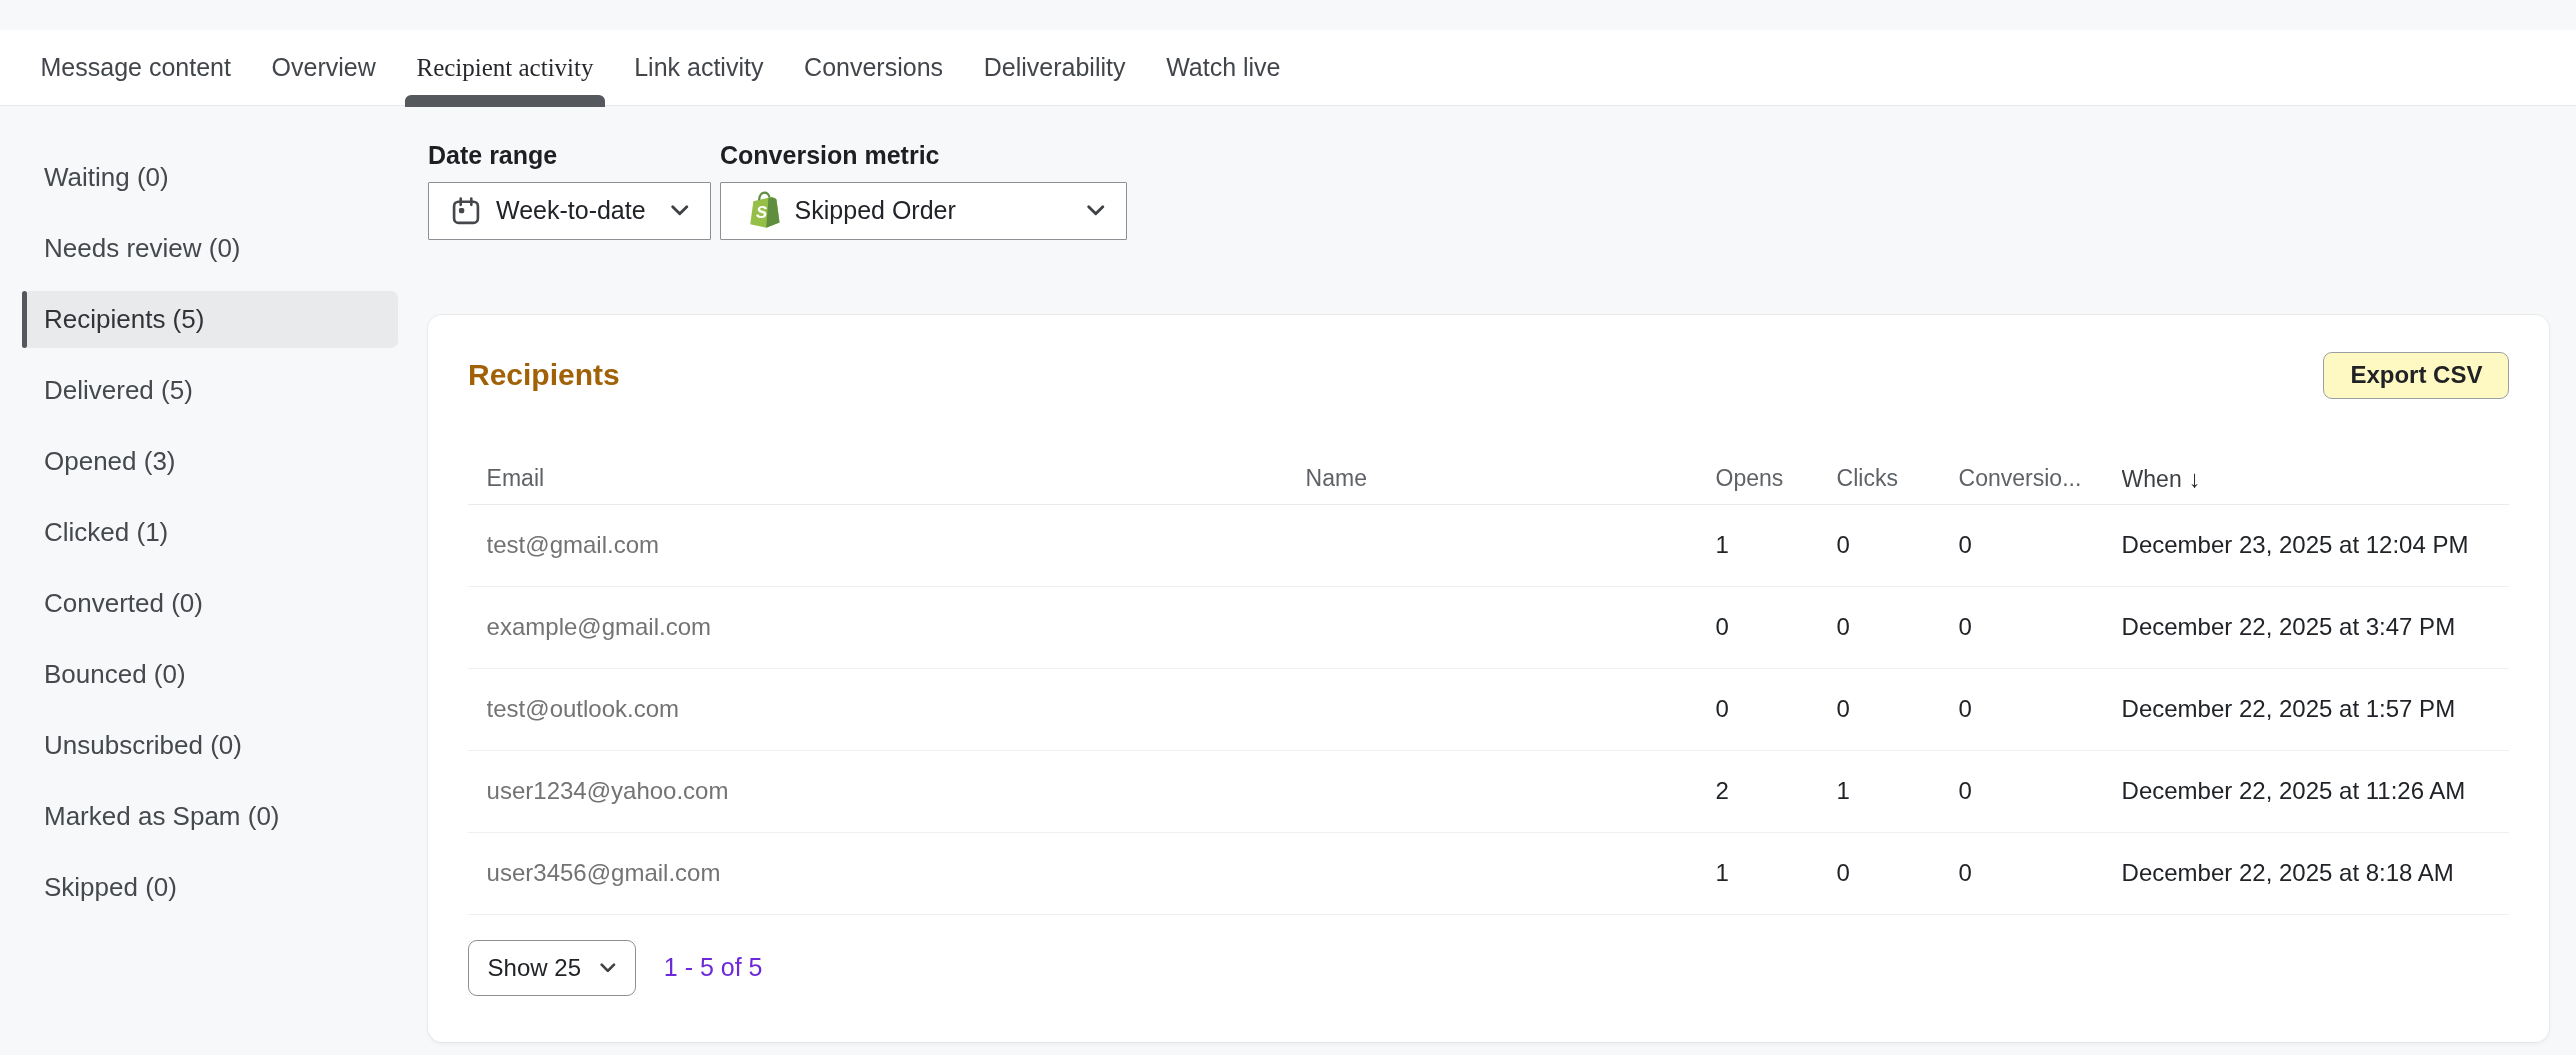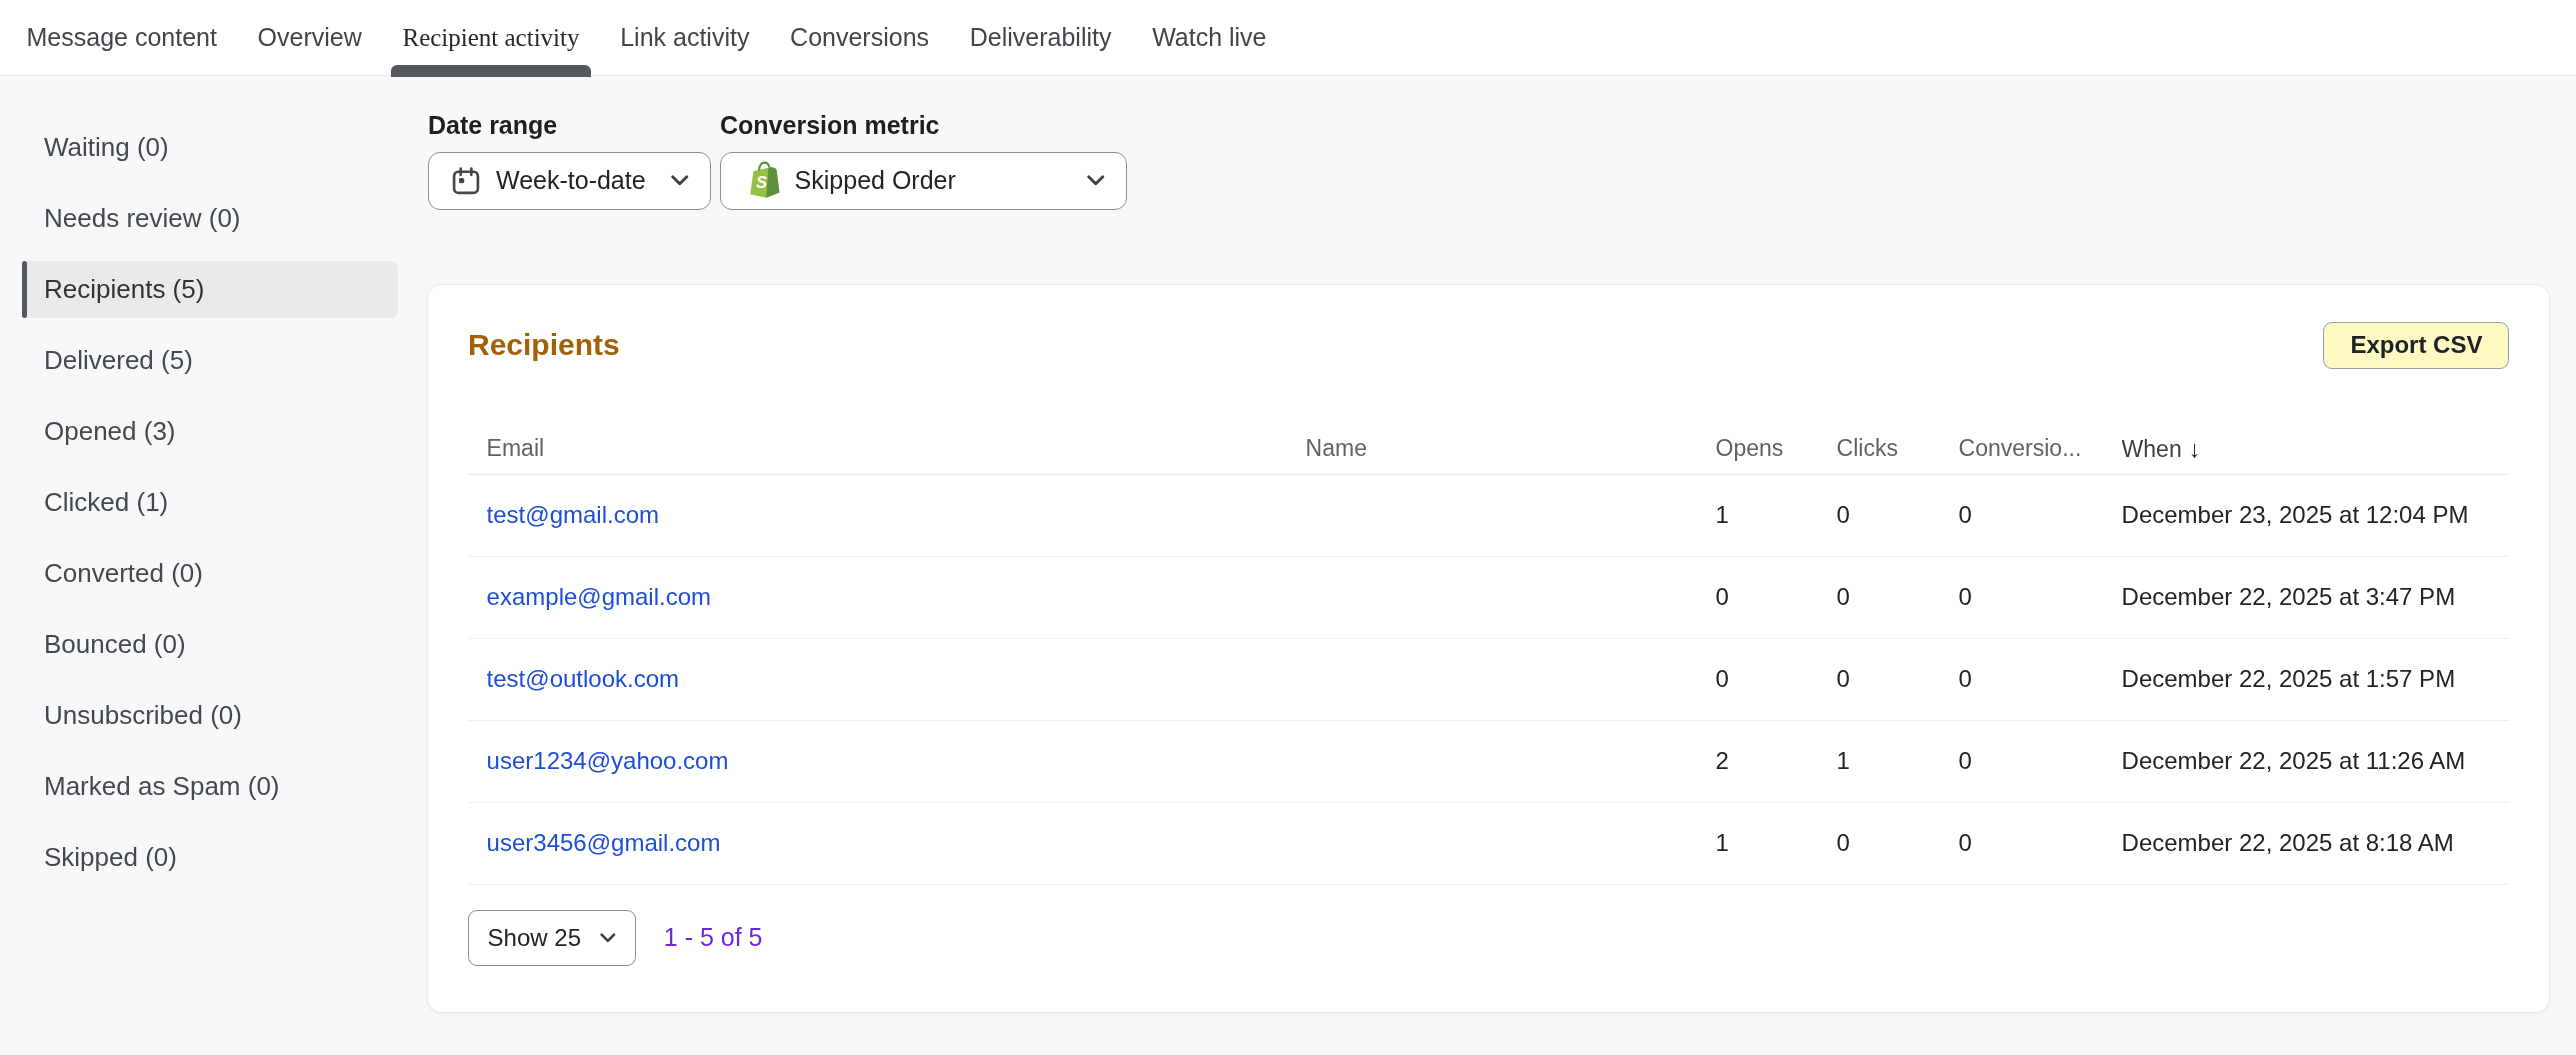--- a/index.html
+++ b/index.html
@@ -8,21 +8,21 @@
     font-family:"Liberation Sans","DejaVu Sans",sans-serif;
     background:#f7f8f9;
     color:#202327;
     overflow:hidden;
     -webkit-font-smoothing:antialiased;
   }
 
   
   .topnav {
     height:76px; background:#ffffff; border-bottom:1.8px solid #e7e8ea;
-    display:flex; align-items:center; padding-left:15px;
+    display:flex; align-items:center; padding-left:29px;margin-top:30px;
   }
   .tab {
     position:relative; height:100%; display:flex; align-items:center;
     padding:0 11.5px; margin-right:17.7px; font-size:25px; color:#42464b;
     cursor:pointer; white-space:nowrap;
   }
   .tab.active { color:#26282b;font-family:Liberation Serif, serif; }
   .tab.active::after {
     content:''; position:absolute; left:0; right:0; bottom:-1.8px; height:11.5px;
     background:#55585c; border-radius:6.2px 6.2px 0 0;
@@ -41,21 +41,21 @@
     content:''; position:absolute; left:0; top:0; bottom:0; width:5.3px;
     background:#54575b; border-radius:3.5px;
   }
 
   .main { flex:1; padding:35px 26.6px 0 0; }
 
   
   .filters { display:flex; gap:9px; }
   .filter-label { font-size:25px; font-weight:bold; color:#1d1f22; margin-bottom:11.5px; }
   .select-btn {
-    height:58px; background:#fff; border:1.8px solid #8c8f93; border-radius:12px;
+    height:58px; background:#fff; border:1.8px solid #8c8f93; border-radius:1px;
     display:flex; align-items:center; font-size:25px; color:#202327; cursor:pointer;
   }
   .select-btn.date { width:283px; padding:0 21px 0 22px; }
   .select-btn.metric { width:407px; padding:0 21px 0 26.6px; }
   .select-btn .val { margin-left:15px; white-space:nowrap; }
   .select-btn .chev { margin-left:auto; display:flex; align-items:center; }
 
   .shopify-badge { width:32px; height:39px; position:relative; flex:none; }
   .shopify-badge svg { display:block; }
 
@@ -80,21 +80,21 @@
   }
   .thead {
     margin-top:55px; height:51px; border-bottom:1.8px solid #e9ebee;
     font-size:23px; color:#5f6367;
   }
   .th { white-space:nowrap; overflow:hidden; }
   .th.when { color:#3c3f43; }
   .th .sort-arrow { color:#24272a; margin-left:7px; font-size:24px; }
   .trow { height:82px; border-bottom:1.8px solid #edeff1; font-size:24px; color:#202327; }
   .td { white-space:nowrap; overflow:hidden; }
-  .email-link { color:#1d4ed8; text-decoration:none; cursor:pointer; }
+  .email-link { color:#737373; text-decoration:none; cursor:pointer; }
 
   
   .pagination { display:flex; align-items:center; gap:27.5px; margin-top:25px; }
   .show-btn {
     height:56px; padding:0 18.6px; background:#fff; border:1.8px solid #8c8f93;
     border-radius:8.9px; font-size:24px; color:#202327;
     display:flex; align-items:center; gap:18px; cursor:pointer; white-space:nowrap;
   }
   .range-text { font-size:25px; color:#6d28d9; white-space:nowrap; }
 

